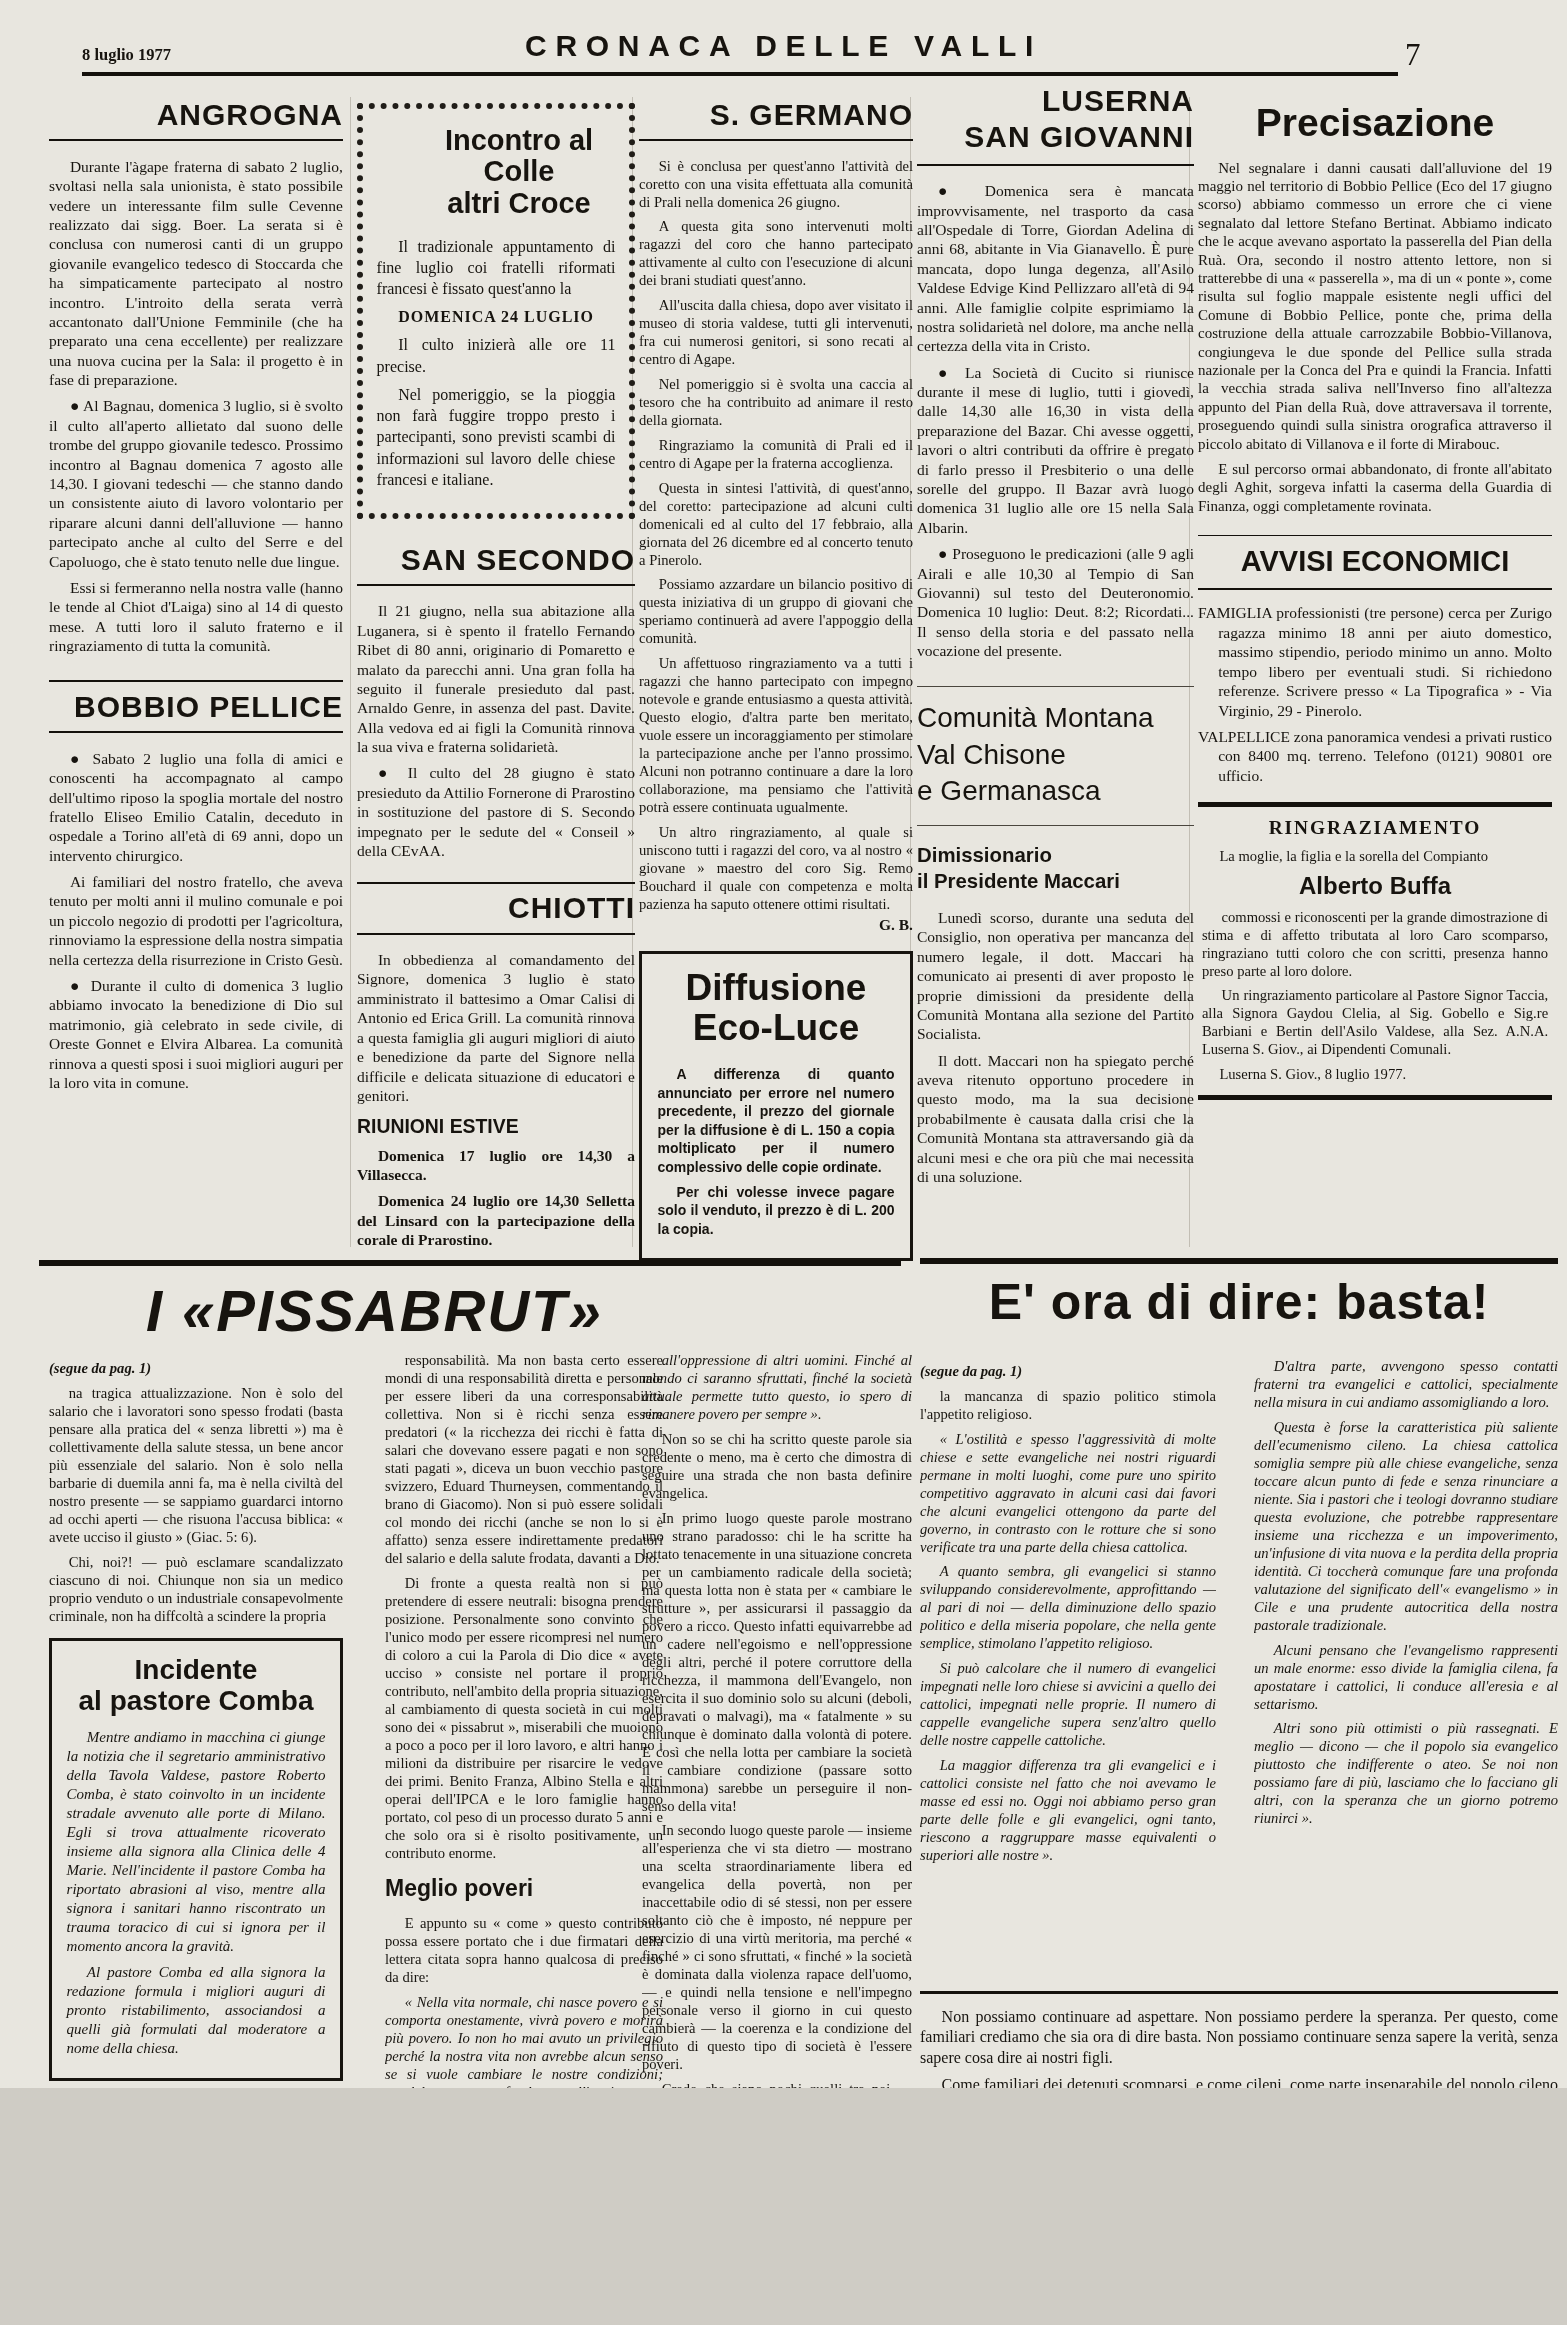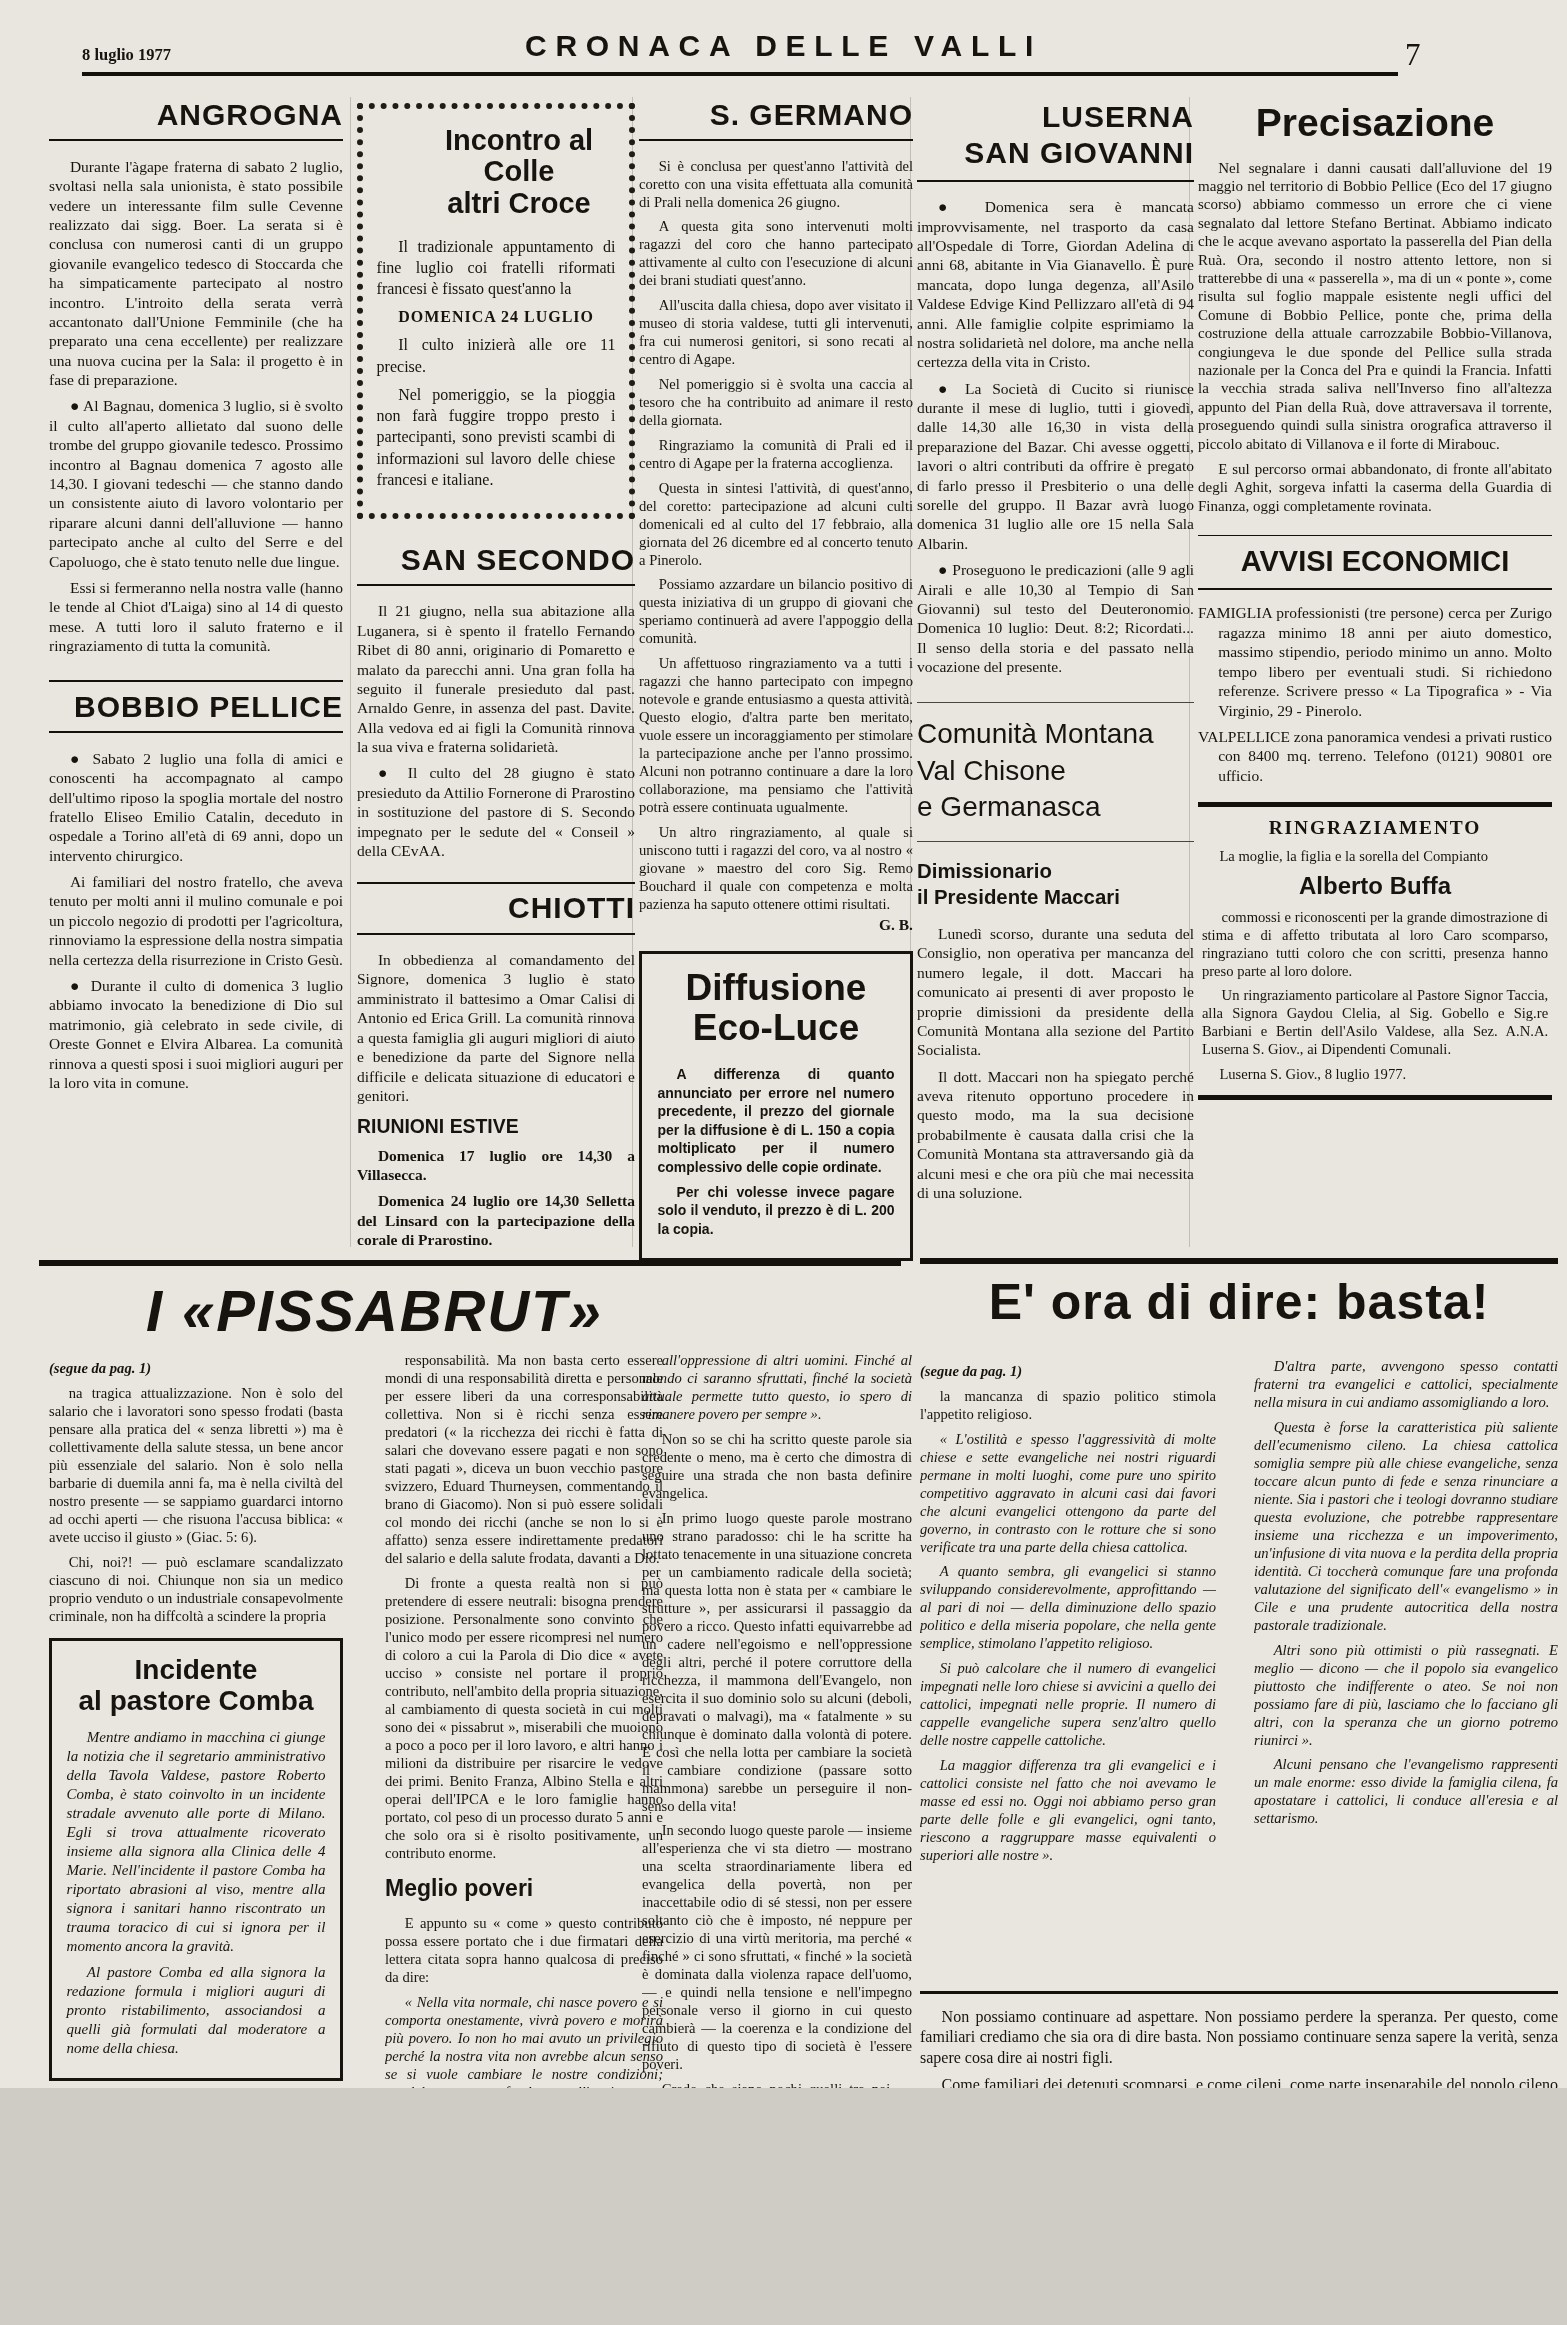--- a/index.html
+++ b/index.html
@@ -121,21 +121,21 @@
     <div class="firma">G. B.</div>
     <div class="adbox">
       <div class="bt">
         <span>Diffusione</span><br><span>Eco-Luce</span>
       </div>
       <p>A differenza di quanto annunciato per errore nel numero precedente, il prezzo del giornale per la diffusione è di L. 150 a copia moltiplicato per il numero complessivo delle copie ordinate.</p>
       <p>Per chi volesse invece pagare solo il venduto, il prezzo è di L. 200 la copia.</p>
     </div>
   </div>
 
-  <div class="col" style="left:917px;top:99px;width:277px;">
+  <div class="col" style="left:917px;top:83px;width:277px;">
     <div class="sec" style="line-height:1.2">
       <span>LUSERNA</span><br><span>SAN GIOVANNI</span>
     </div>
     <p>● Domenica sera è mancata improvvisamente, nel trasporto da casa all'Ospedale di Torre, Giordan Adelina di anni 68, abitante in Via Gianavello. È pure mancata, dopo lunga degenza, all'Asilo Valdese Edvige Kind Pellizzaro all'età di 94 anni. Alle famiglie colpite esprimiamo la nostra solidarietà nel dolore, ma anche nella certezza della vita in Cristo.</p>
     <p>● La Società di Cucito si riunisce durante il mese di luglio, tutti i giovedì, dalle 14,30 alle 16,30 in vista della preparazione del Bazar. Chi avesse oggetti, lavori o altri contributi da offrire è pregato di farlo presso il Presbiterio o una delle sorelle del gruppo. Il Bazar avrà luogo domenica 31 luglio alle ore 15 nella Sala Albarin.</p>
     <p>● Proseguono le predicazioni (alle 9 agli Airali e alle 10,30 al Tempio di San Giovanni) sul testo del Deuteronomio. Domenica 10 luglio: Deut. 8:2; Ricordati... Il senso della storia e del passato nella vocazione del presente.</p>
     <div class="cm-title">
       <span>Comunità Montana</span><br><span>Val Chisone</span><br><span>e Germanasca</span>
     </div>
     <div class="cm-sub">
@@ -202,22 +202,22 @@
     <p>la mancanza di spazio politico stimola l'appetito religioso.</p>
     <p class="it">« L'ostilità e spesso l'aggressività di molte chiese e sette evangeliche nei nostri riguardi permane in molti luoghi, come pure uno spirito competitivo aggravato in alcuni casi dai favori che alcuni evangelici ottengono da parte del governo, in contrasto con le rotture che si sono verificate tra una parte della chiesa cattolica.</p>
     <p class="it">A quanto sembra, gli evangelici si stanno sviluppando considerevolmente, approfittando — al pari di noi — della diminuzione dello spazio politico e della miseria popolare, che nella gente semplice, stimolano l'appetito religioso.</p>
     <p class="it">Si può calcolare che il numero di evangelici impegnati nelle loro chiese si avvicini a quello dei cattolici, impegnati nelle proprie. Il numero di cappelle evangeliche supera senz'altro quello delle nostre cappelle cattoliche.</p>
     <p class="it">La maggior differenza tra gli evangelici e i cattolici consiste nel fatto che noi avevamo le masse ed essi no. Oggi noi abbiamo perso gran parte delle folle e gli evangelici, ogni tanto, riescono a raggruppare masse equivalenti o superiori alle nostre ».</p>
   </div>
 
   <div class="col tight clipcol" style="left:1254px;top:1357px;width:304px;height:627px;">
     <p class="it">D'altra parte, avvengono spesso contatti fraterni tra evangelici e cattolici, specialmente nella misura in cui andiamo assomigliando a loro.</p>
     <p class="it">Questa è forse la caratteristica più saliente dell'ecumenismo cileno. La chiesa cattolica somiglia sempre più alle chiese evangeliche, senza toccare alcun punto di fede e senza rinunciare a niente. Sia i pastori che i teologi dovranno studiare questa evoluzione, che potrebbe rappresentare insieme una ricchezza e un impoverimento, un'infusione di vita nuova e la perdita della propria identità. Ci toccherà comunque fare una profonda valutazione del significato dell'« evangelismo » in Cile e una prudente autocritica della nostra pastorale tradizionale.</p>
+    <p class="it">Alcuni pensano che l'evangelismo rappresenti un male enorme: esso divide la famiglia cilena, fa apostatare i cattolici, li conduce all'eresia e al settarismo.</p>
     <p class="it">Altri sono più ottimisti o più rassegnati. E meglio — dicono — che il popolo sia evangelico piuttosto che indifferente o ateo. Se noi non possiamo fare di più, lasciamo che lo facciano gli altri, con la speranza che un giorno potremo riunirci ».</p>
-    <p class="it">Alcuni pensano che l'evangelismo rappresenti un male enorme: esso divide la famiglia cilena, fa apostatare i cattolici, li conduce all'eresia e al settarismo.</p>
   </div>
 
   <div class="bigrule" style="left:920px;top:1991px;width:638px;height:2.9px;"></div>
 
   <div class="col finale" style="left:920px;top:2007px;width:638px;">
     <p>Non possiamo continuare ad aspettare. Non possiamo perdere la speranza. Per questo, come familiari crediamo che sia ora di dire basta. Non possiamo continuare senza sapere la verità, senza sapere cosa dire ai nostri figli.</p>
     <p>Come familiari dei detenuti scomparsi, e come cileni, come parte inseparabile del popolo cileno quali noi siamo, non possiamo continuare ad assistere alle sparizioni che continuano, sparizioni che abbiamo denunciato come illegali, sequestri, fatti delittuosi e criminali che attentano al diritto e alla morale, che attentano alla dignità, alla libertà e alla vita delle persone, di nostri familiari, di molti cileni onesti, di lavoratori, di persone care a noi che siamo i loro familiari, apprezzati in molte occasioni dai loro compagni di lavoro, eletti molte volte come rappresentanti o dirigenti nei loro collettivi di lavoro, nei sindacati, nelle Università.</p>
     <p>Come cileni, spose, madri, figli di scomparsi, crediamo che sia ora di dire basta.</p>
     <p class="attr">Dal documento dei familiari dei detenuti scomparsi</p>
   </div>

